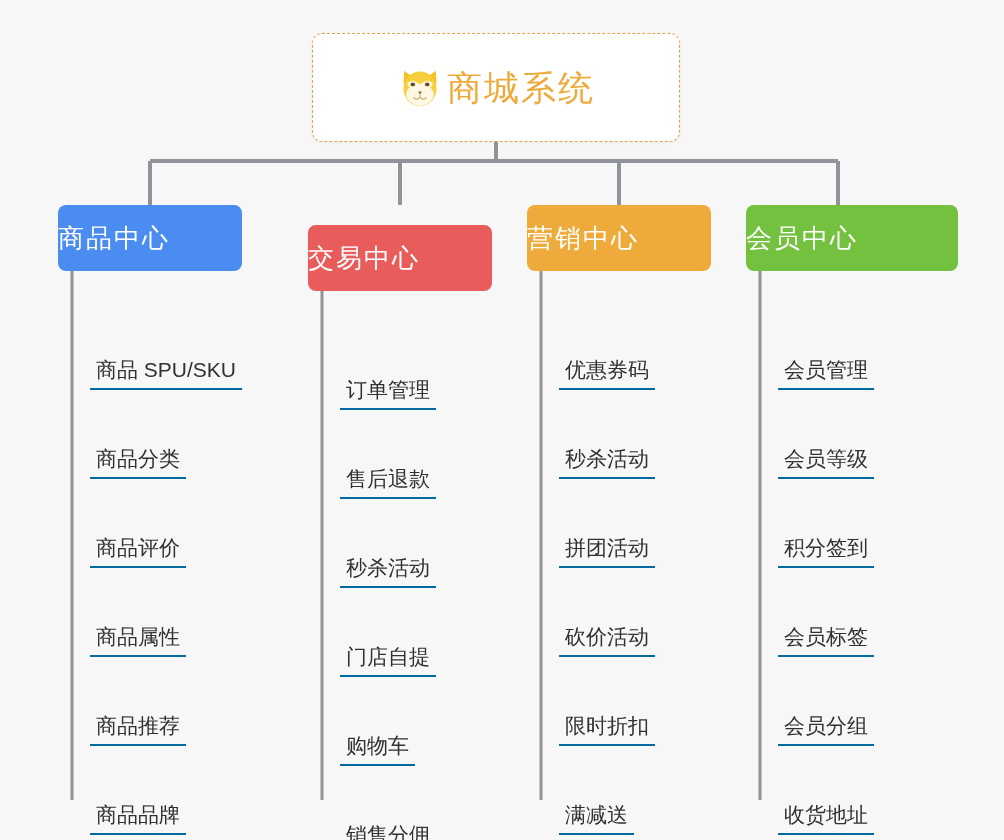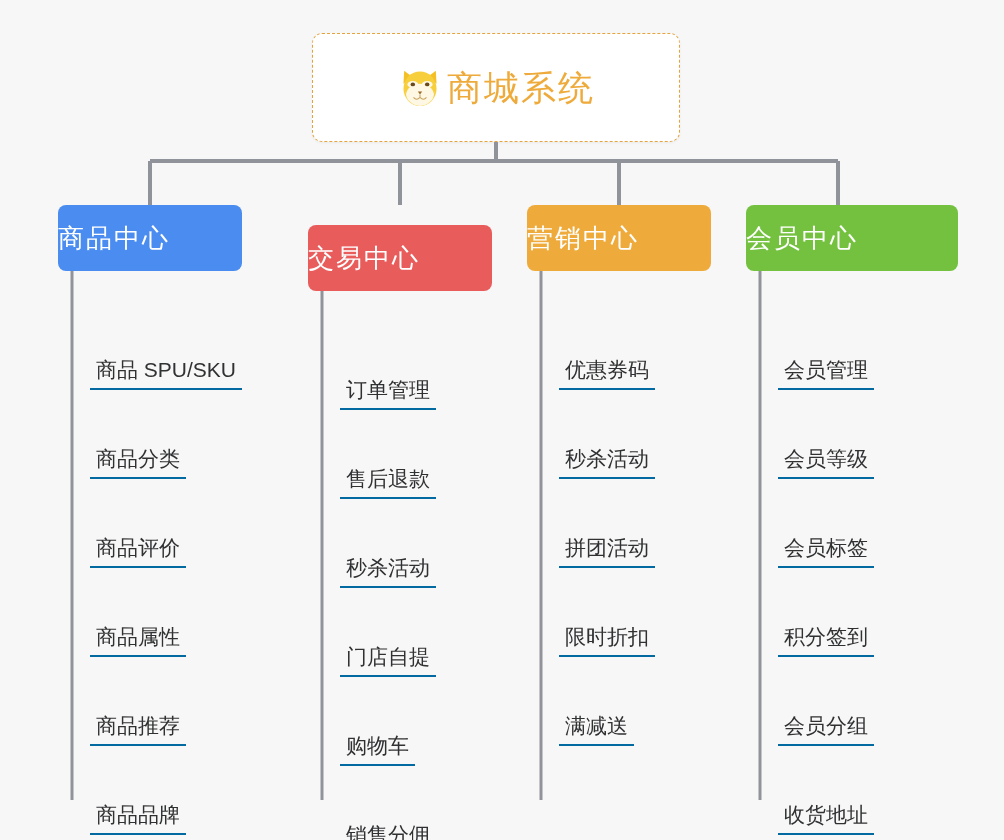--- a/index.html
+++ b/index.html
@@ -200,46 +200,49 @@
       <div class="leaf-item">
           <span class="leaf-label">优惠券码</span>
         </div>
       <div class="leaf-item">
           <span class="leaf-label">秒杀活动</span>
         </div>
       <div class="leaf-item">
           <span class="leaf-label">拼团活动</span>
         </div>
       <div class="leaf-item">
+          <span class="leaf-label">砍价活动</span>
+        </div>
+      <div class="leaf-item">
           <span class="leaf-label">限时折扣</span>
         </div>
       <div class="leaf-item">
           <span class="leaf-label">满减送</span>
         </div>
     </div>
   </div>
 
   <div class="column" id="col-3" style="left: 746px; width: 184px;">
     <div class="cat-header" style="background: rgb(115, 193, 63); width: 212px;">
       <span>会员中心</span>
     </div>
     <div class="leaf-list">
       <div class="leaf-item">
           <span class="leaf-label">会员管理</span>
         </div>
       <div class="leaf-item">
           <span class="leaf-label">会员等级</span>
         </div>
       <div class="leaf-item">
+          <span class="leaf-label">积分签到</span>
+        </div>
+      <div class="leaf-item">
           <span class="leaf-label">会员标签</span>
         </div>
       <div class="leaf-item">
-          <span class="leaf-label">积分签到</span>
-        </div>
-      <div class="leaf-item">
           <span class="leaf-label">会员分组</span>
         </div>
       <div class="leaf-item">
           <span class="leaf-label">收货地址</span>
         </div>
     </div>
   </div>
 
 </div>
 

